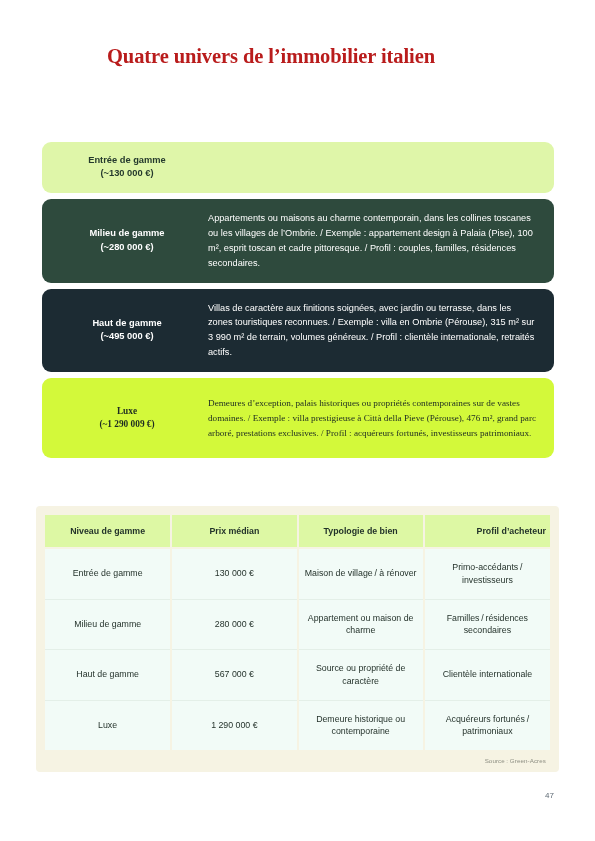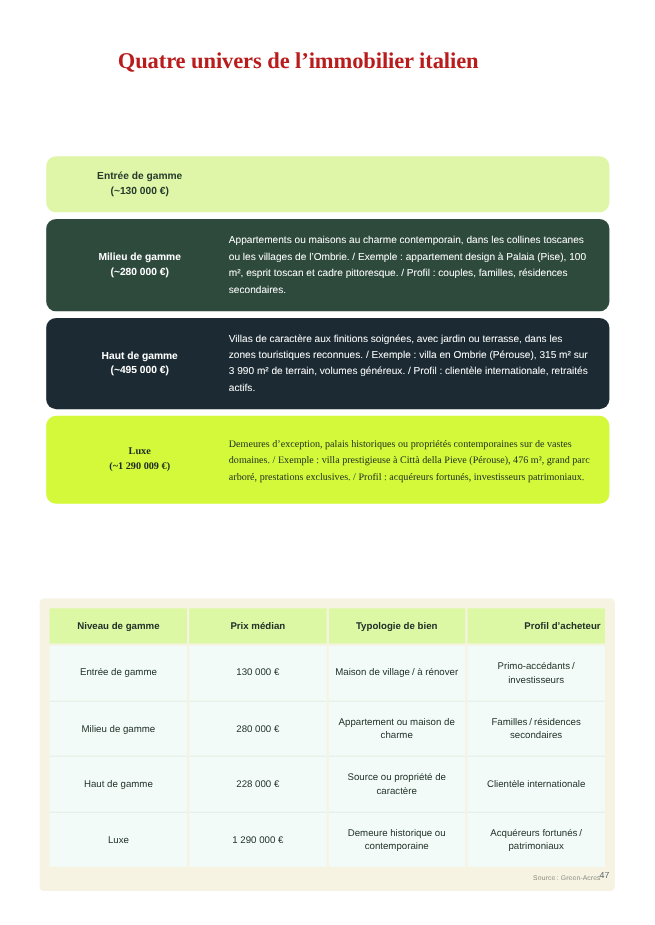--- a/index.html
+++ b/index.html
@@ -98,21 +98,20 @@
   
   .table-wrap {
     position: absolute;
     left: 36px;
     top: 506px;
     width: 523px;
     background: #f6f3e3;
     border-radius: 4px;
     padding: 9px 9px 6px 9px;
     box-sizing: border-box;
-    margin-top: 38px;
   }
   table.data {
     width: 100%;
     border-collapse: collapse;
     table-layout: fixed;
   }
   table.data th {
     background: #ddf8a4;
     color: #23332a;
     font-size: 8.8px;
@@ -217,21 +216,21 @@
           <td>Primo-accédants / investisseurs</td>
         </tr>
         <tr>
           <td>Milieu de gamme</td>
           <td>280 000 €</td>
           <td>Appartement ou maison de charme</td>
           <td>Familles / résidences secondaires</td>
         </tr>
         <tr>
           <td>Haut de gamme</td>
-          <td>228 000 €</td>
+          <td>567 000 €</td>
           <td>Source ou propriété de caractère</td>
           <td>Clientèle internationale</td>
         </tr>
         <tr>
           <td>Luxe</td>
           <td>1 290 000 €</td>
           <td>Demeure historique ou contemporaine</td>
           <td>Acquéreurs fortunés / patrimoniaux</td>
         </tr>
       </tbody>

